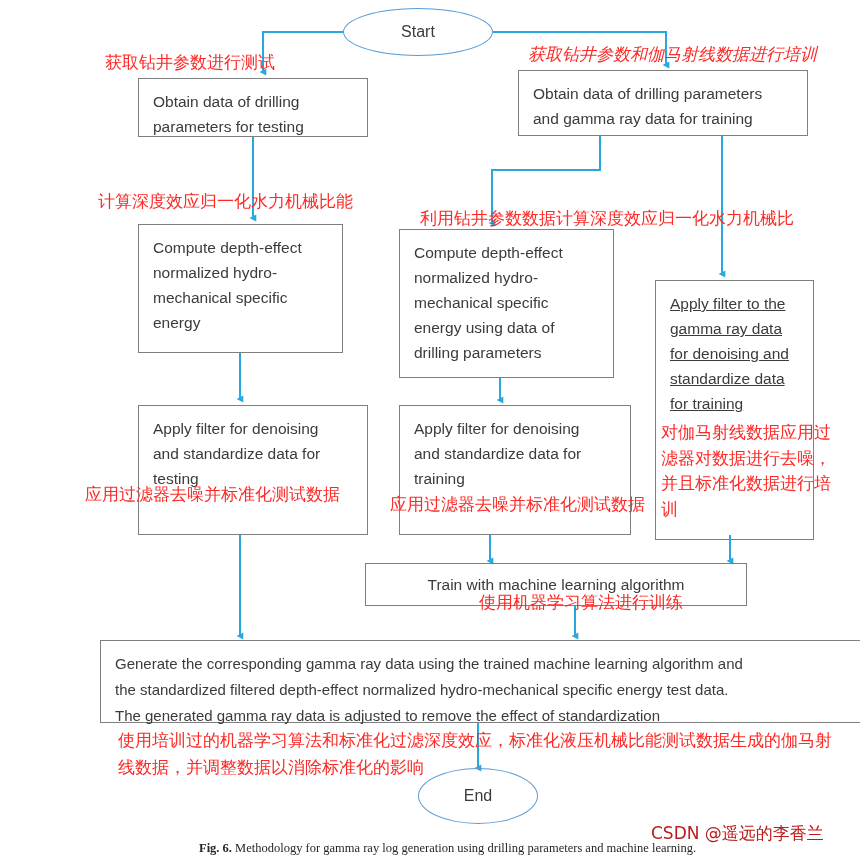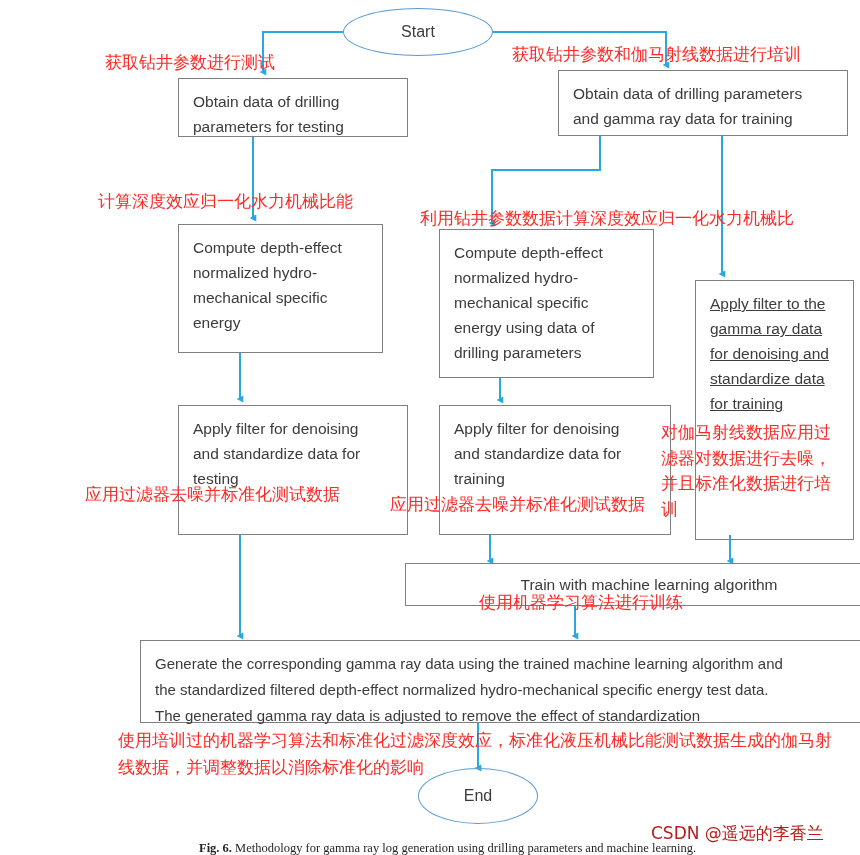--- a/index.html
+++ b/index.html
@@ -28,21 +28,20 @@
   .node {
     position: absolute;
     box-sizing: border-box;
     border: 1.6px solid #7f7f7f;
     background: transparent;
     color: #3b3b3b;
     font-size: 15.5px;
     line-height: 1.62;
     padding: 10px 14px;
     white-space: pre-line;
-    margin-left: 40px;
   }
   .terminator {
     position: absolute;
     box-sizing: border-box;
     border: 1.5px solid #5b9bd5;
     border-radius: 50%;
     color: #3b3b3b;
     font-size: 16px;
     display: flex;
     align-items: center;
@@ -152,31 +151,31 @@
 for training</div>
 
   <div class="node" style="left:138px; top:405px; width:230px; height:130px;">Apply filter for denoising
 and standardize data for
 testing</div>
 
   <div class="node" style="left:399px; top:405px; width:232px; height:130px;">Apply filter for denoising
 and standardize data for
 training</div>
 
-  <div class="node node-center" style="left:365px; top:563px; width:488px; height:43px; padding:0 10px;">
+  <div class="node node-center" style="left:365px; top:563px; width:382px; height:43px; padding:0 10px;">
     <span>Train with machine learning algorithm</span>
   </div>
 
   <div class="node" style="left:100px; top:640px; width:838px; height:83px; line-height:1.72; font-size:15px;">Generate the corresponding gamma ray data using the trained machine learning algorithm and
 the standardized filtered depth-effect normalized hydro-mechanical specific energy test data.
 The generated gamma ray data is adjusted to remove the effect of standardization</div>
 
   <div class="cn" style="left:105px; top:50px;">获取钻井参数进行测试</div>
 
-  <div class="cn" style="left:512px; top:42px;">获取钻井参数和伽马射线数据进行培训</div>
+  <div class="cn" style="left:528px; top:42px;font-style:italic;">获取钻井参数和伽马射线数据进行培训</div>
 
   <div class="cn" style="left:98px; top:189px;">计算深度效应归一化水力机械比能</div>
 
   <div class="cn" style="left:420px; top:206px;">利用钻井参数数据计算深度效应归一化水力机械比</div>
 
   <div class="cn" style="left:661px; top:420px; line-height:1.5;">对伽马射线数据应用过
 滤器对数据进行去噪，
 并且标准化数据进行培
 训</div>
 

